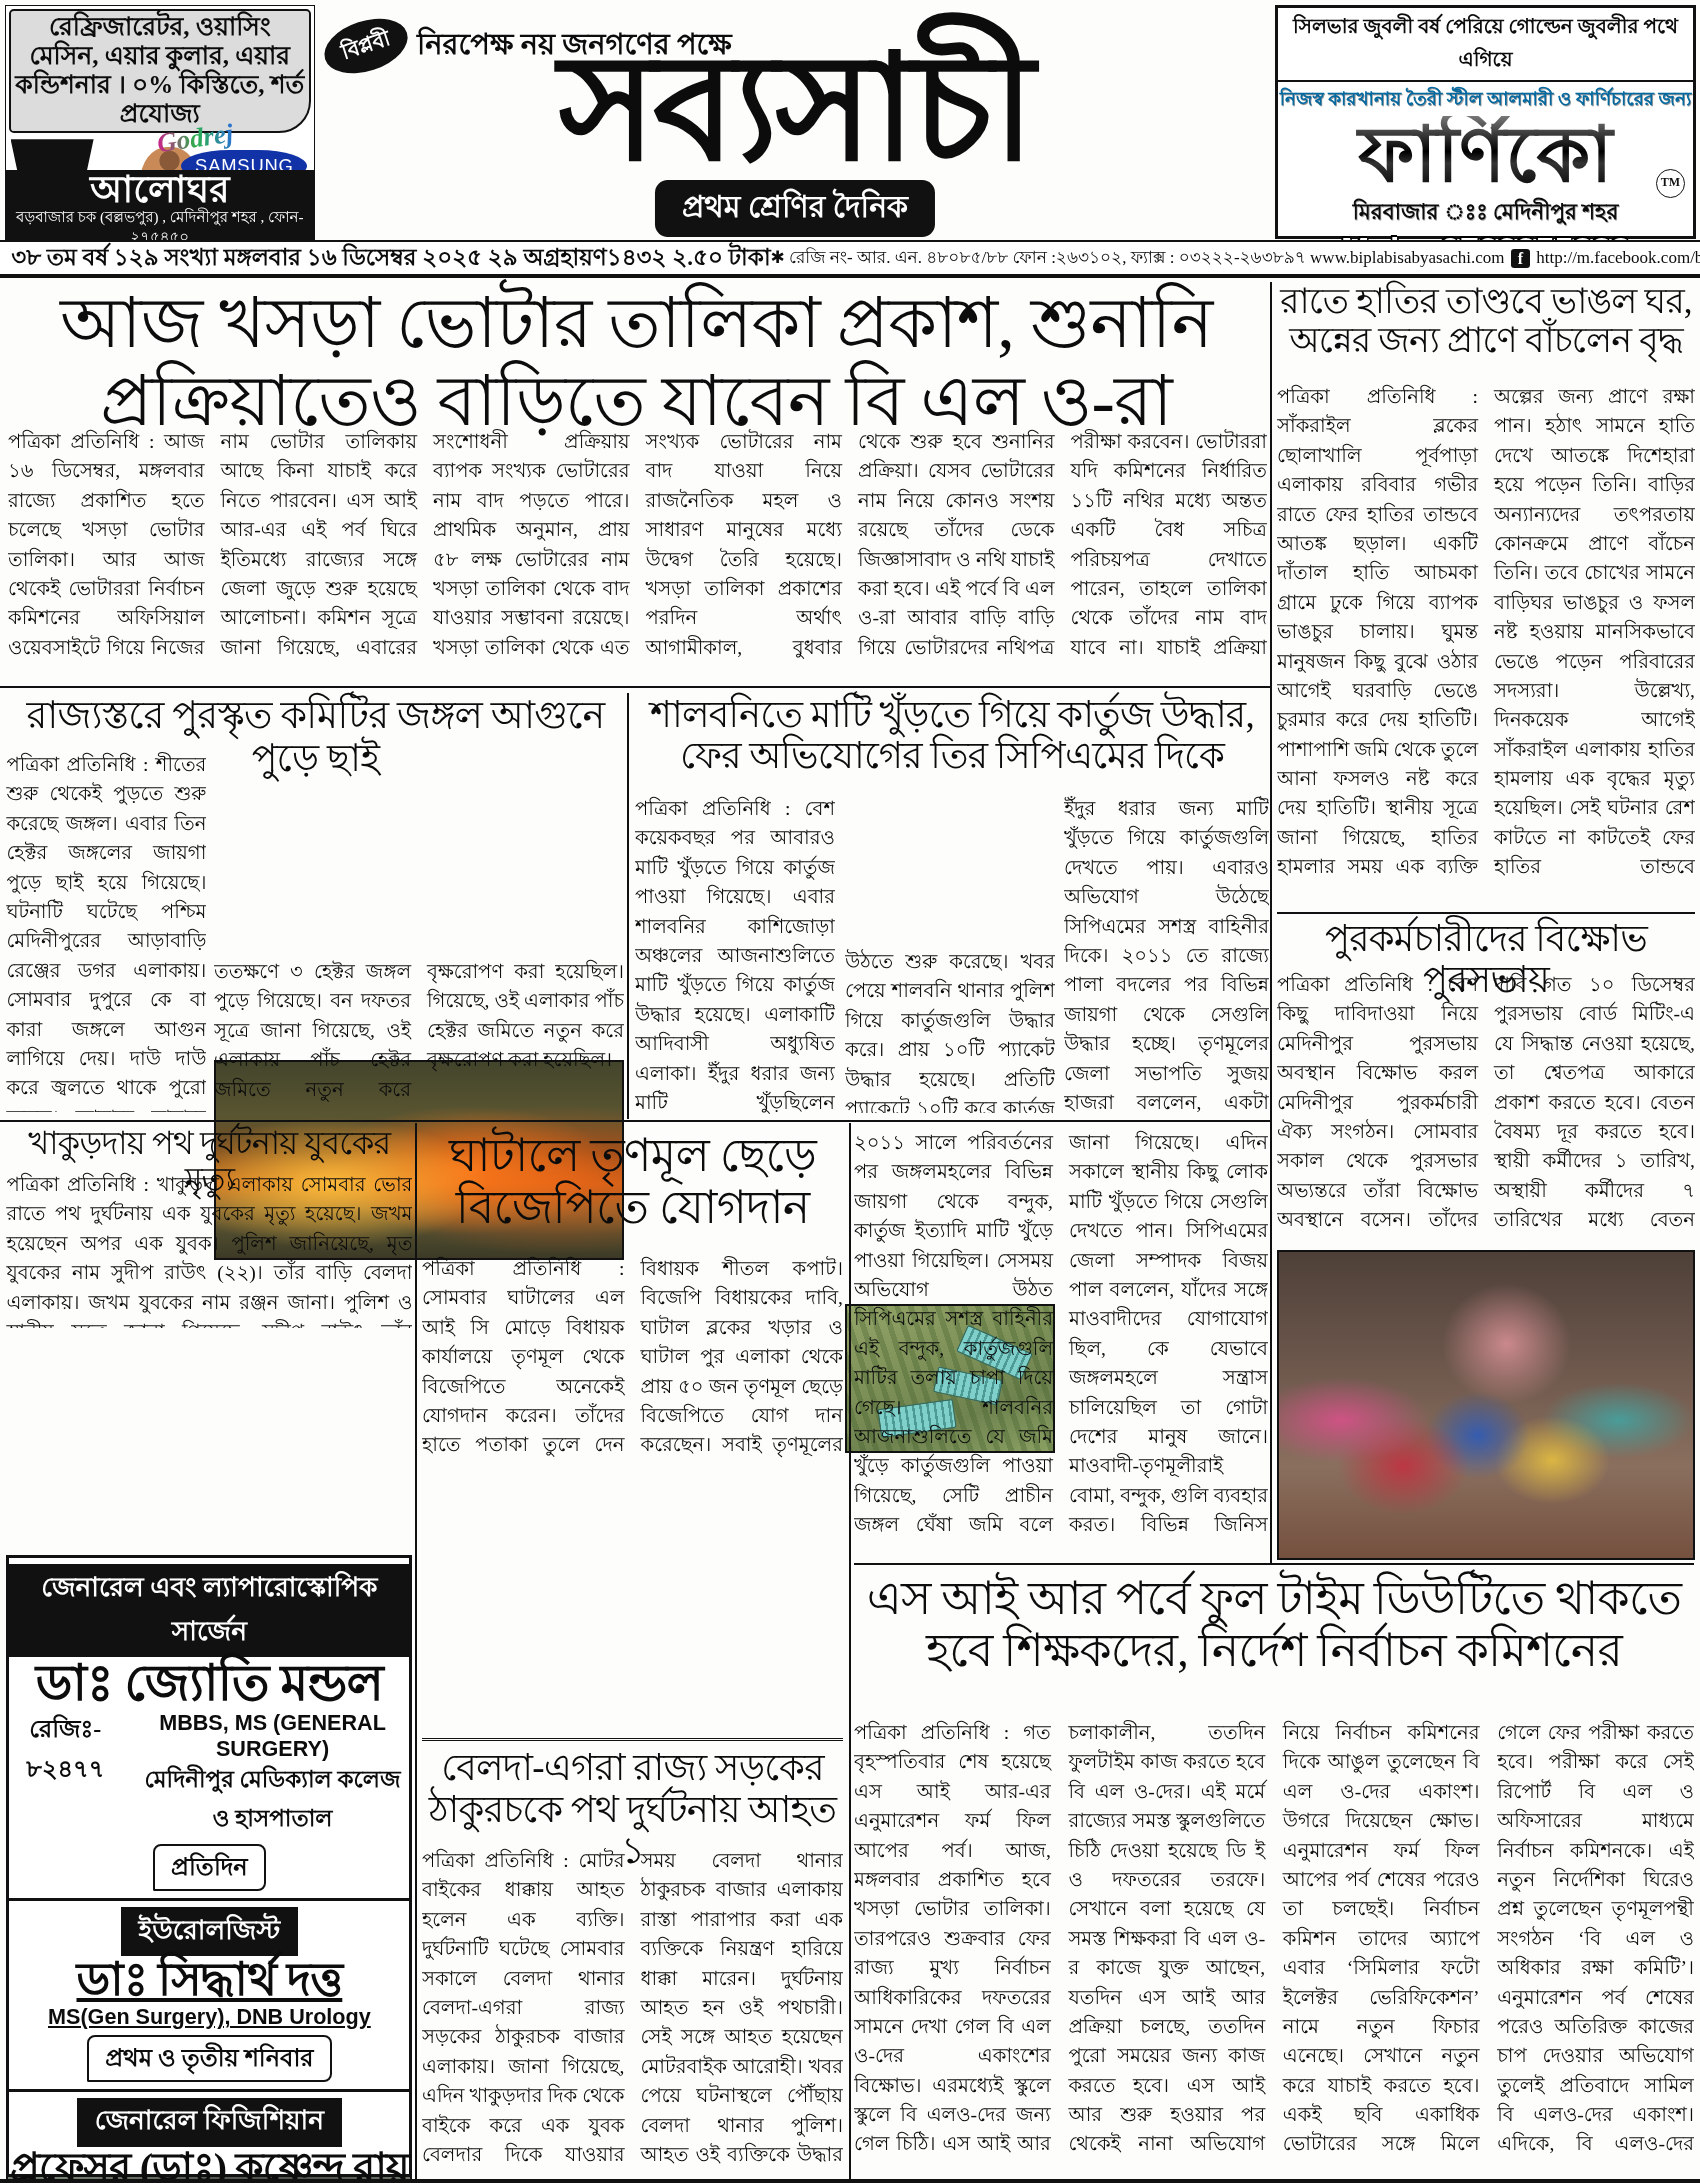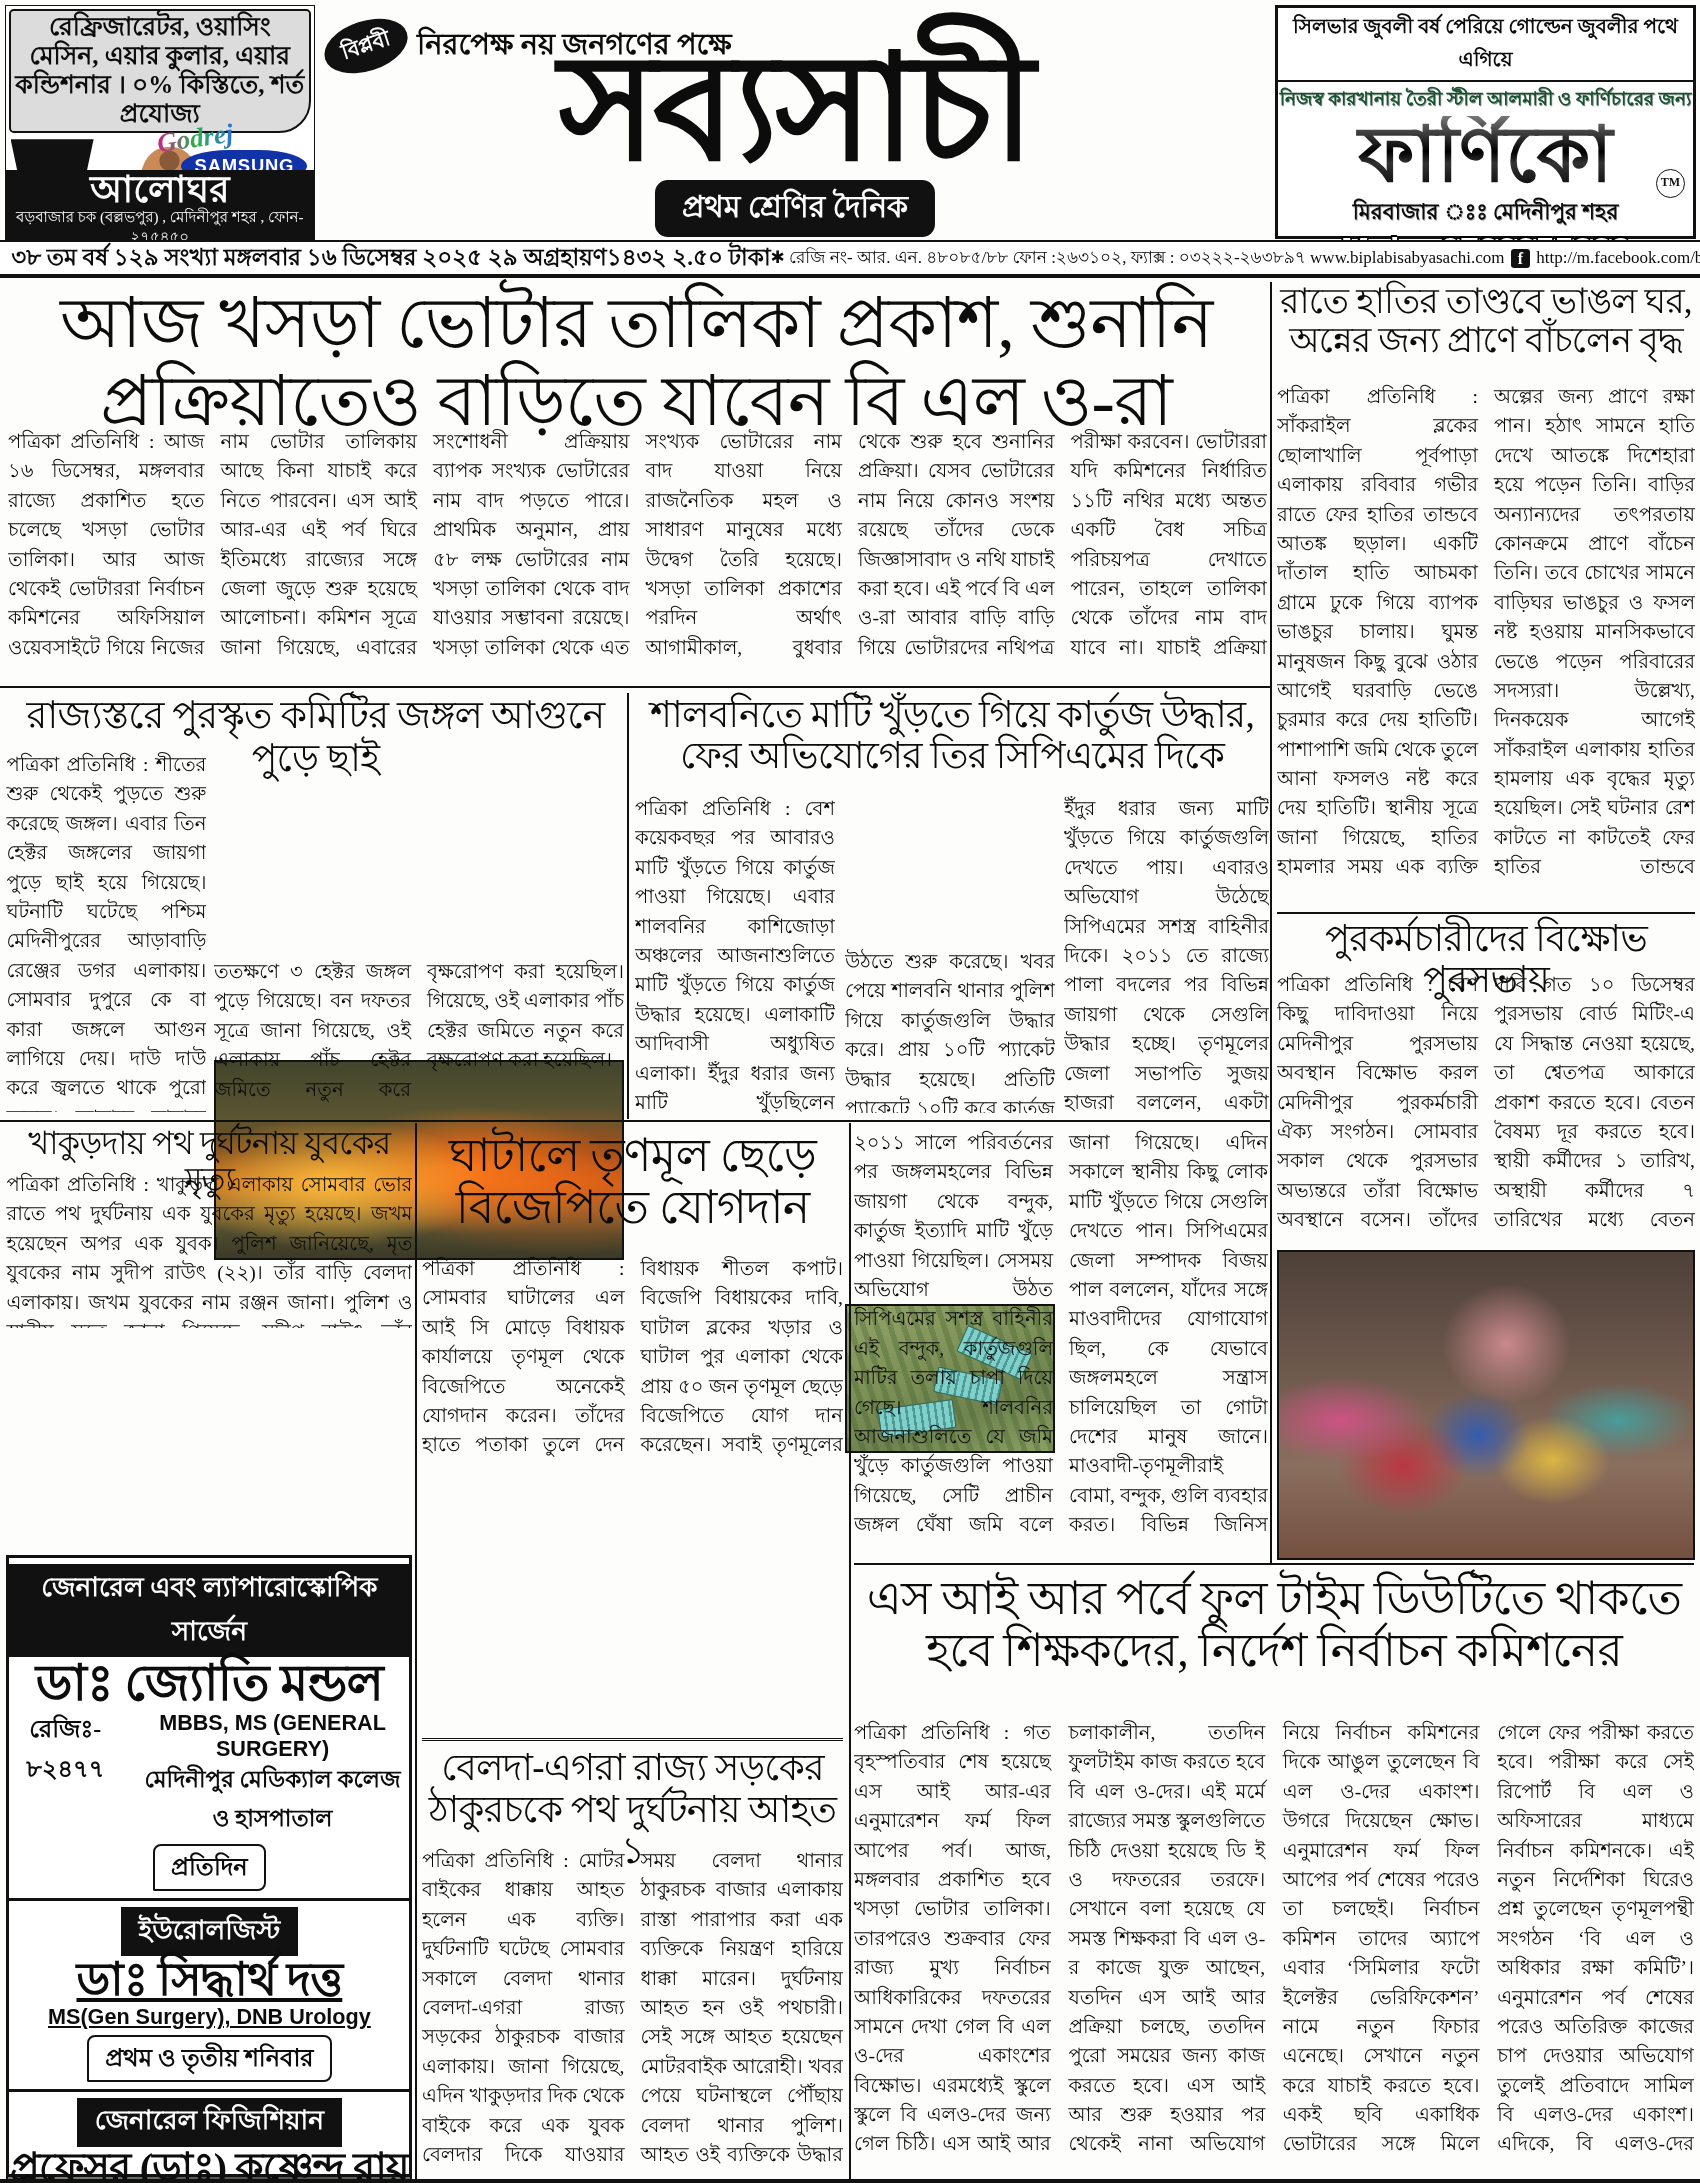--- a/index.html
+++ b/index.html
@@ -23,21 +23,21 @@
   .aloghar-mid{position:relative;height:98px;}
   .badge-trap{position:absolute;left:4.8px;top:3.2px;width:83px;height:86px;background:#111;color:#fff;
         clip-path:polygon(0 0,100% 0,78% 100%,22% 100%);display:flex;flex-direction:row;
         align-items:center;justify-content:center;font-weight:700;font-size:17px;line-height:1.2;text-align:center;}
   .sumo{position:absolute;border-radius:45% 45% 40% 40%;background:radial-gradient(circle at 50% 18%,#8a5a38 0 14%,#c98a58 15% 60%,#b0713f 100%);}
   .sumo.small{left:98px;top:38px;width:27px;height:45px;}
   .sumo.big{left:134px;top:11.2px;width:59px;height:77px;}
   .yearlbl{position:absolute;font-weight:700;font-size:17.6px;font-family:"Liberation Serif",serif;}
   .samsung-pill{position:absolute;right:6.4px;top:14.4px;background:#1233a8;color:#fff;border-radius:50%/65%;
         width:126px;height:32px;display:flex;align-items:center;justify-content:center;
-        font-family:"Liberation Sans",sans-serif;font-weight:700;font-size:18.4px;letter-spacing:0.8px;}
+        font-family:"Liberation Sans",sans-serif;font-weight:400;font-size:18.4px;letter-spacing:0.8px;}
   .godrej{position:absolute;right:80px;top:-12.8px;font-style:italic;font-weight:700;font-size:27px;
         font-family:"Liberation Serif",serif;background:linear-gradient(90deg,#cc1f8b,#2bb24c,#2a6fd6);
         -webkit-background-clip:text;background-clip:text;color:transparent;transform:rotate(-8deg);}
   .lg-mark{position:absolute;left:168px;top:56px;width:35px;height:35px;border:3.2px solid #d4006d;border-radius:50%;box-sizing:border-box;}
   .lg-mark::after{content:"";position:absolute;left:14.4px;top:4.8px;width:3.2px;height:14.4px;background:#d4006d;}
   .lg-text{position:absolute;left:210px;top:61px;font-family:"Liberation Sans",sans-serif;font-weight:900;
         font-size:27px;color:#9a9a9a;}
   .havells-mark{position:absolute;right:42px;top:50px;width:27px;height:24px;background:#e30613;border-radius:4.8px;
         color:#fff;font-weight:900;font-family:"Liberation Sans",sans-serif;font-size:17.6px;text-align:center;line-height:24px;}
   .havells-text{position:absolute;right:3.2px;top:75px;color:#e30613;font-family:"Liberation Sans",sans-serif;
@@ -54,21 +54,21 @@
         font-size:21px;font-weight:700;}
   .tagline{position:absolute;left:99px;top:17.6px;font-size:29px;font-weight:900;}
   .mast-title{position:absolute;left:0;top:32px;width:100%;text-align:center;font-size:148px;font-weight:900;
         line-height:1.0;letter-spacing:-3.2px;}
   .mast-sub{position:absolute;left:50%;transform:translateX(-50%);bottom:0px;background:#111;color:#fff;
         border-radius:12.8px;padding:3.2px 27px;font-size:30px;font-weight:700;}
 
   
   .furnico{left:1275px;top:4.8px;width:421px;height:234px;border:3.2px solid #111;box-sizing:border-box;background:#fff;text-align:center;}
   .furnico-l1{border-bottom:2.4px solid #111;font-weight:900;font-size:20px;padding:3.2px 1.6px;}
-  .furnico-l2{font-weight:700;font-size:18.4px;color:#14532d;padding:3.2px 1.6px 0 1.6px;
+  .furnico-l2{font-weight:700;font-size:18.4px;color:#0369a1;padding:3.2px 1.6px 0 1.6px;
         text-shadow:0.8px 0.8px 0 #999;}
   .furnico-name{font-size:77px;font-weight:900;line-height:1.02;
         background:linear-gradient(180deg,#777 0%,#000 45%,#333 60%,#000 100%);
         -webkit-background-clip:text;background-clip:text;color:transparent;position:relative;}
   .furnico-tm{position:absolute;right:8px;top:53px;width:27px;height:27px;border:1.6px solid #111;border-radius:50%;
         font-size:12px;line-height:25.6px;font-weight:700;color:#111;}
   .furnico-addr{font-weight:900;font-size:21.6px;text-shadow:0.8px 0.8px 0 #aaa;}
   .furnico-mob{font-family:"Liberation Sans",sans-serif;font-weight:900;font-size:34px;color:#fff;
         text-shadow:-1.6px 0 #000,1.6px 0 #000,0 -1.6px #000,0 1.6px #000,1.6px 1.6px #000,-1.6px -1.6px #000;line-height:1.1;}
 

